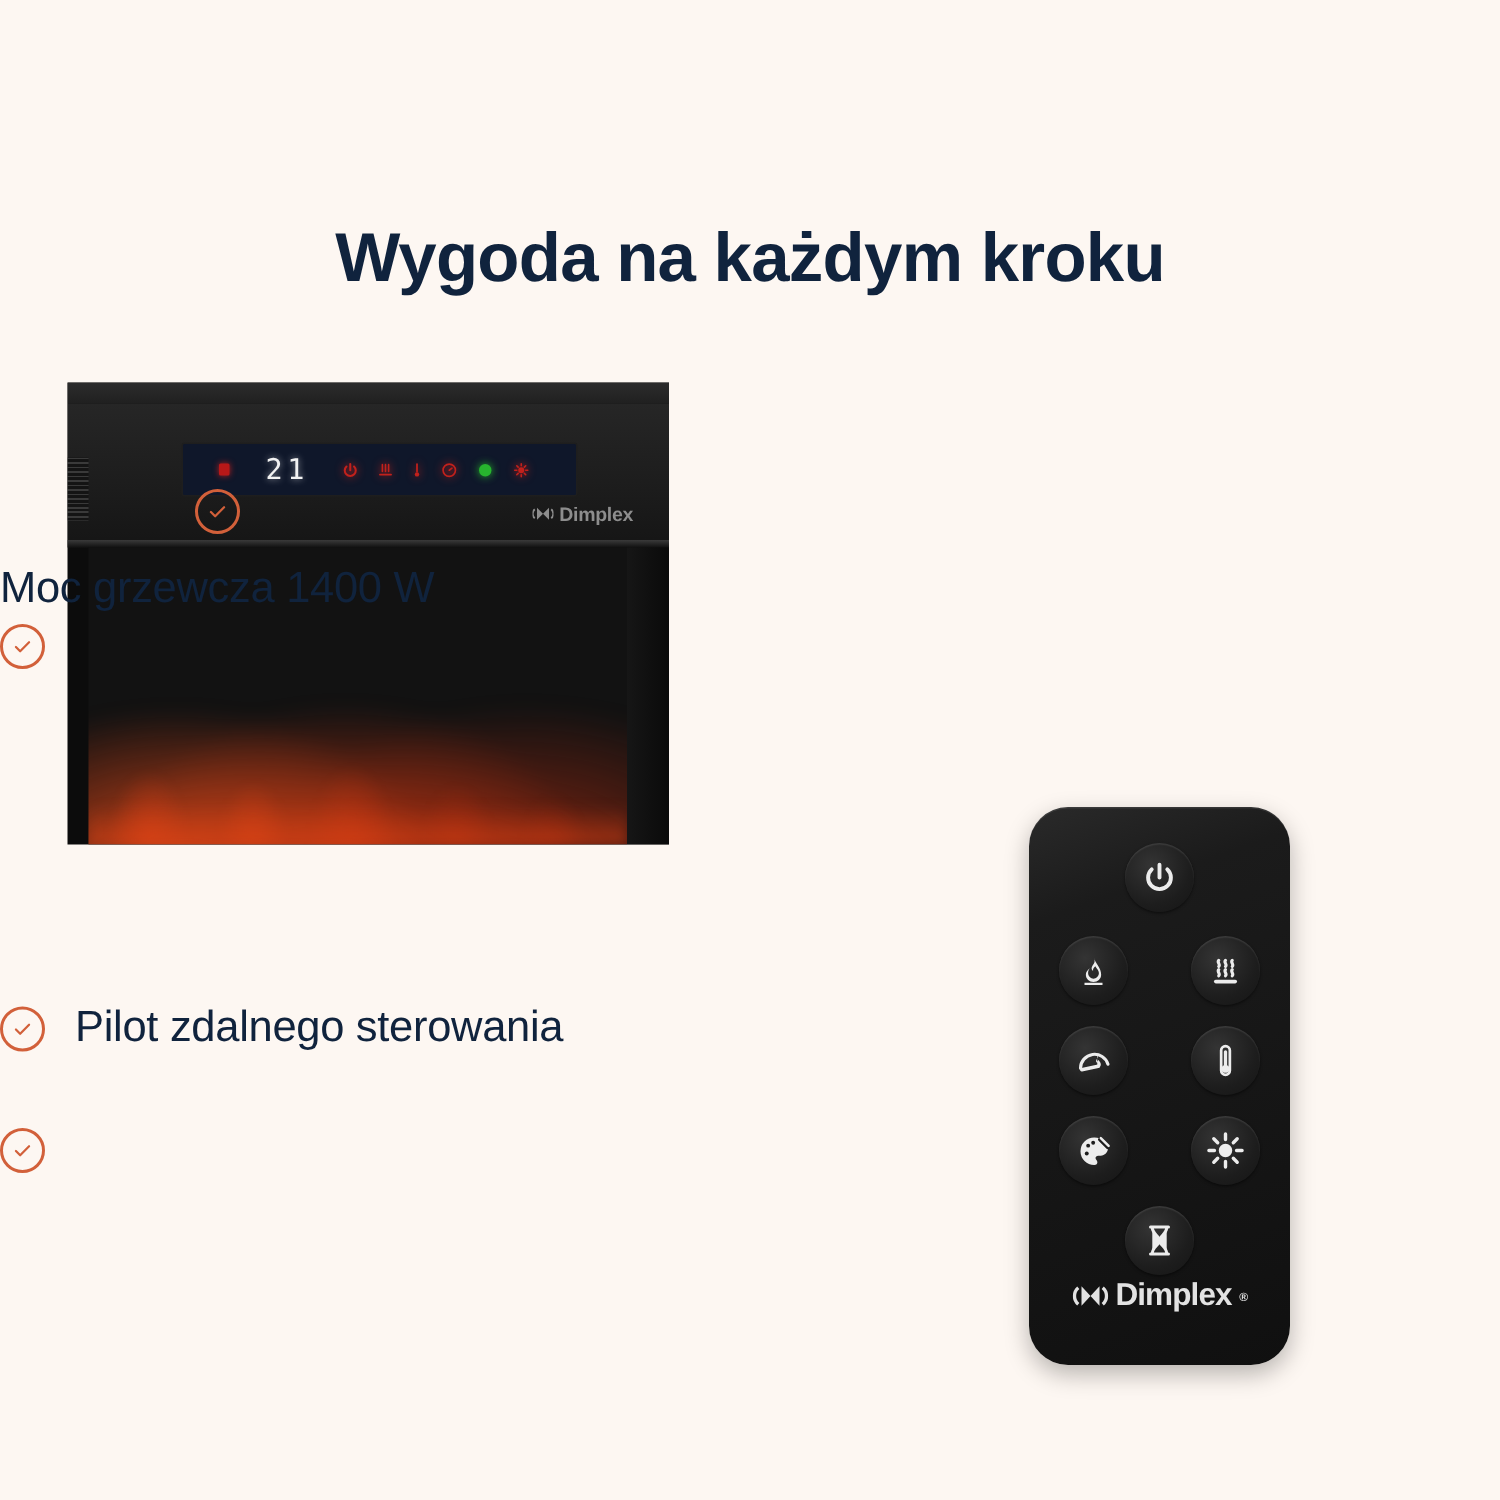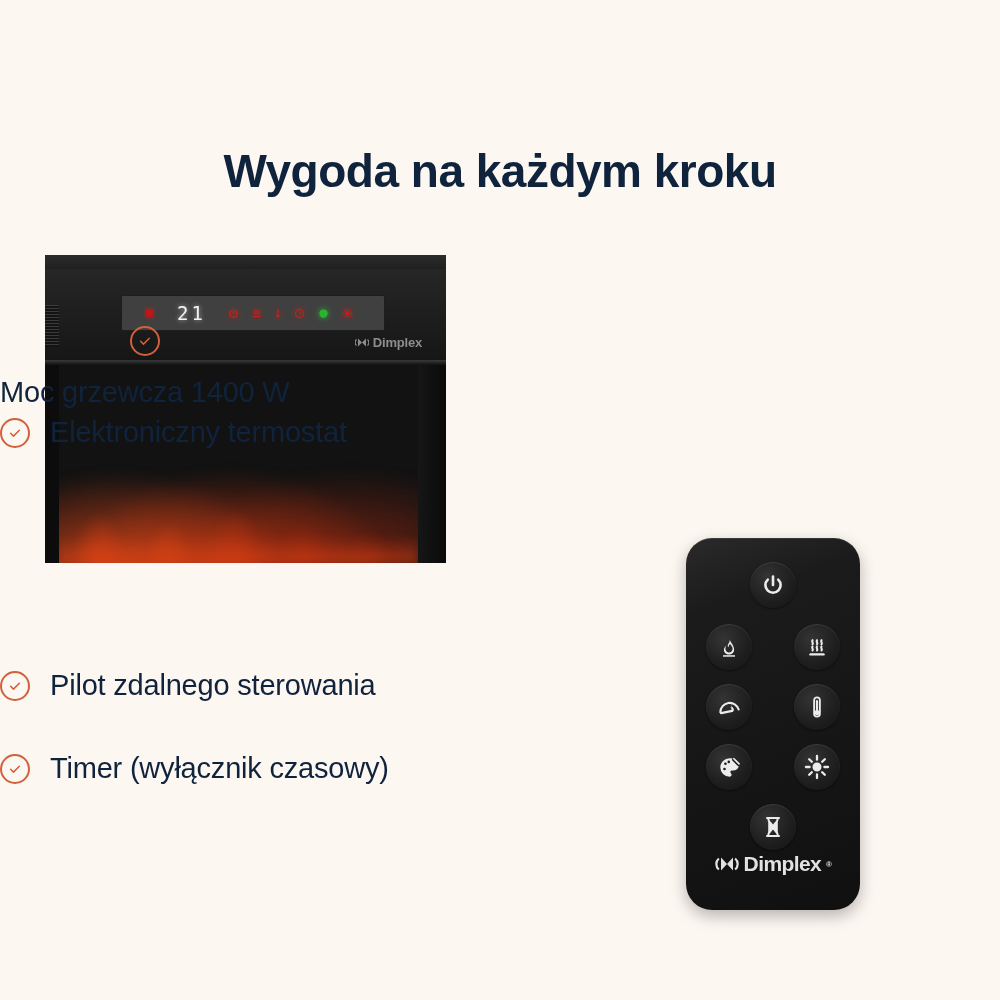--- a/index.html
+++ b/index.html
@@ -72,21 +72,21 @@
     content:""; position:absolute; left:0; right:0; bottom:0; height:5px;
     background:linear-gradient(#3a3a3a,#111);
   }
   .fp-vent{
     position:absolute; left:0; top:36px; width:14px; height:42px;
     background:repeating-linear-gradient(#3a3a3a 0 1px,#141414 1px 3px);
   }
   .fp-panel{
     position:absolute; left:76px; top:40px;
     width:264px; height:36px;
-    background:#404040;
+    background:#0f172a;
     border:1px solid #1e1e1e;
     border-radius:2px;
     display:flex; align-items:center;
   }
   .fp-ind{
     width:7px;height:8px;background:#b81818;margin-left:24px;border-radius:1px;
     box-shadow:0 0 4px #c02020;
   }
   .fp-digits{
     margin-left:24px;
@@ -258,40 +258,38 @@
       </svg>
     </span>
     <span class="feature-label">Moc grzewcza 1400 W</span>
   </div>
   <div class="feature-row r1">
     <span class="check-icon">
       <svg width="15" height="15" viewBox="0 0 24 24" fill="none" stroke="#D2603A" stroke-width="2.4" stroke-linecap="round" stroke-linejoin="round">
         <path d="M5 12.5l4.5 4.5L19 7.5"></path>
       </svg>
     </span>
-    <span class="feature-label">Elektroniczny termostat</span>
   </div>
 </div>
 
 <div class="list-left">
   <div class="feature-row r0">
     <span class="check-icon">
       <svg width="15" height="15" viewBox="0 0 24 24" fill="none" stroke="#D2603A" stroke-width="2.4" stroke-linecap="round" stroke-linejoin="round">
         <path d="M5 12.5l4.5 4.5L19 7.5"></path>
       </svg>
     </span>
     <span class="feature-label">Pilot zdalnego sterowania</span>
   </div>
   <div class="feature-row r1">
     <span class="check-icon">
       <svg width="15" height="15" viewBox="0 0 24 24" fill="none" stroke="#D2603A" stroke-width="2.4" stroke-linecap="round" stroke-linejoin="round">
         <path d="M5 12.5l4.5 4.5L19 7.5"></path>
       </svg>
     </span>
-    <span class="feature-label">Timer (wyłącznik czasowy)</span>
   </div>
 </div>
 
 <div class="remote">
 
   <div class="btn b-power">
     <span>
       <svg width="24" height="24" viewBox="0 0 24 24" fill="none" stroke="currentColor" stroke-width="2.6" stroke-linecap="round">
         <path d="M12 3.5v8.5"></path>
           <path d="M6.8 6.6a7.6 7.6 0 1 0 10.4 0"></path>

